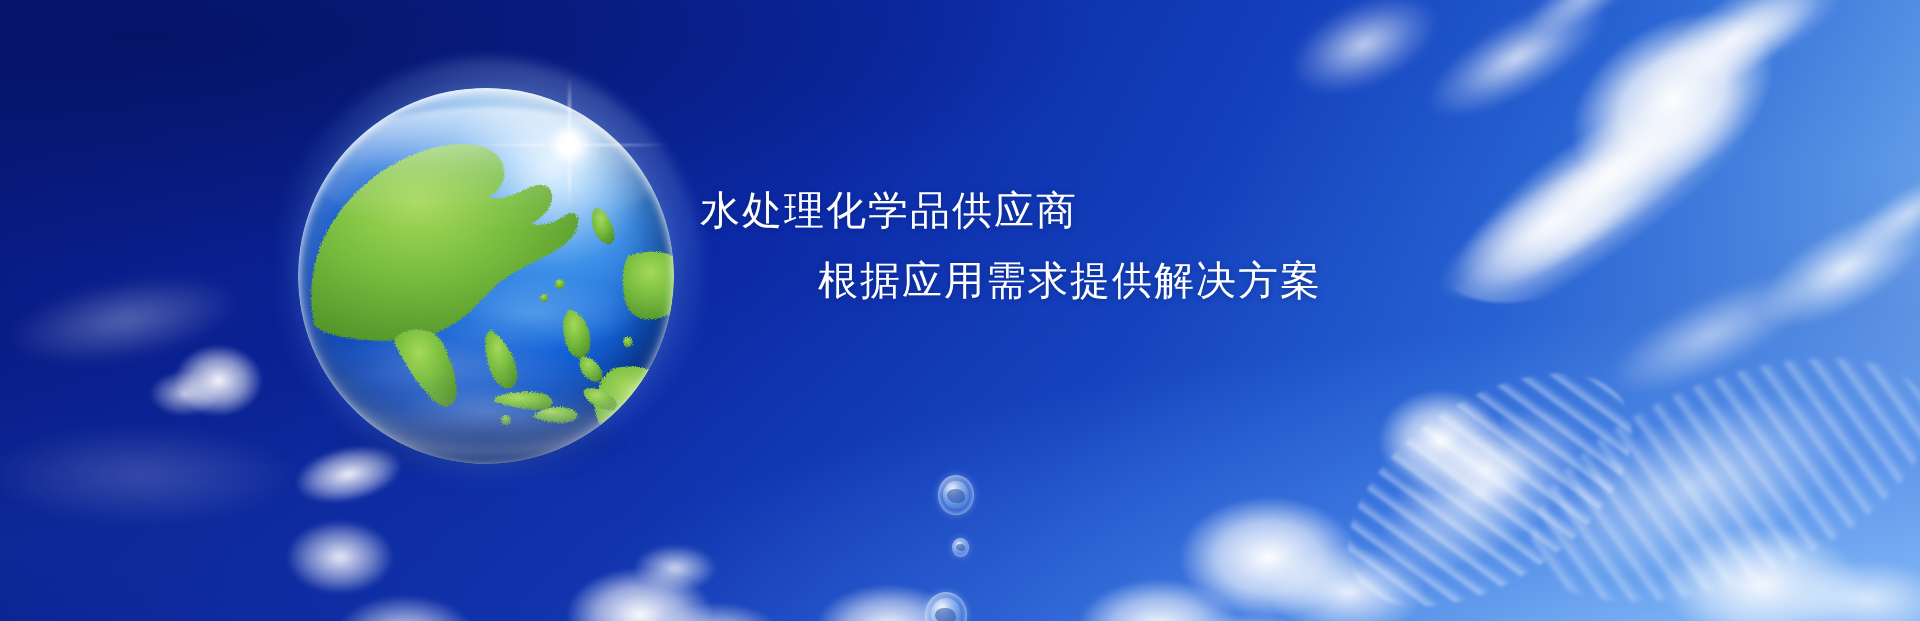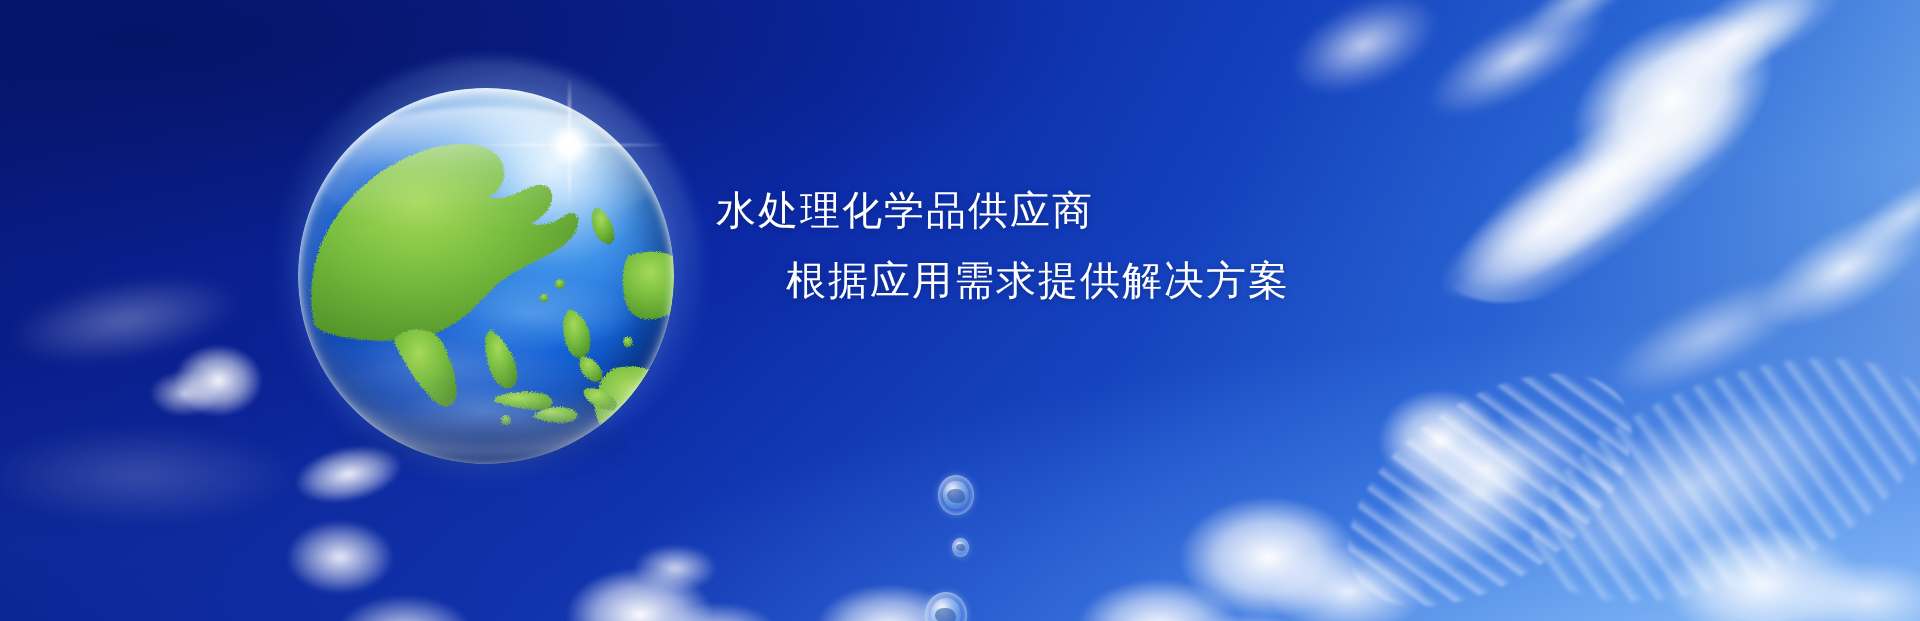--- a/index.html
+++ b/index.html
@@ -368,22 +368,22 @@
     text-shadow: 0 1px 6px rgba(4,24,90,0.45);
     user-select: none;
   }
   .hl-line {
     font-size: 40px;
     line-height: 1.0;
     letter-spacing: 2px;
     font-weight: 400;
     white-space: nowrap;
   }
-  .hl-line-1 { margin-left: 16px; }
-  .hl-line-2 { margin-left: 86px; margin-top: 30px; }
+  .hl-line-1 { margin-left: 0px; }
+  .hl-line-2 { margin-left: 118px; margin-top: 30px; }
 </style>
 </head>
 <body>
 
 <div id="stage">
 
   <div class="sky-base"></div>
   <div class="sky-tint"></div>
 
   <div>

